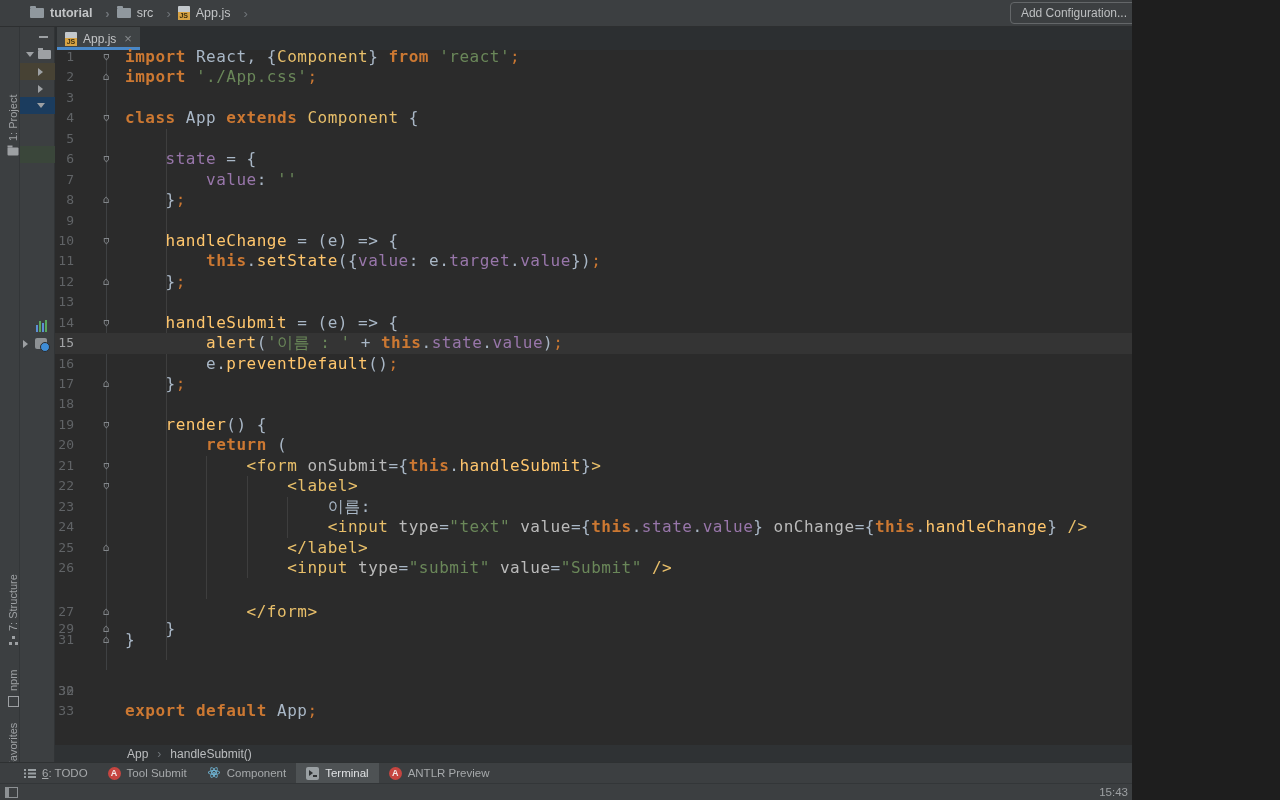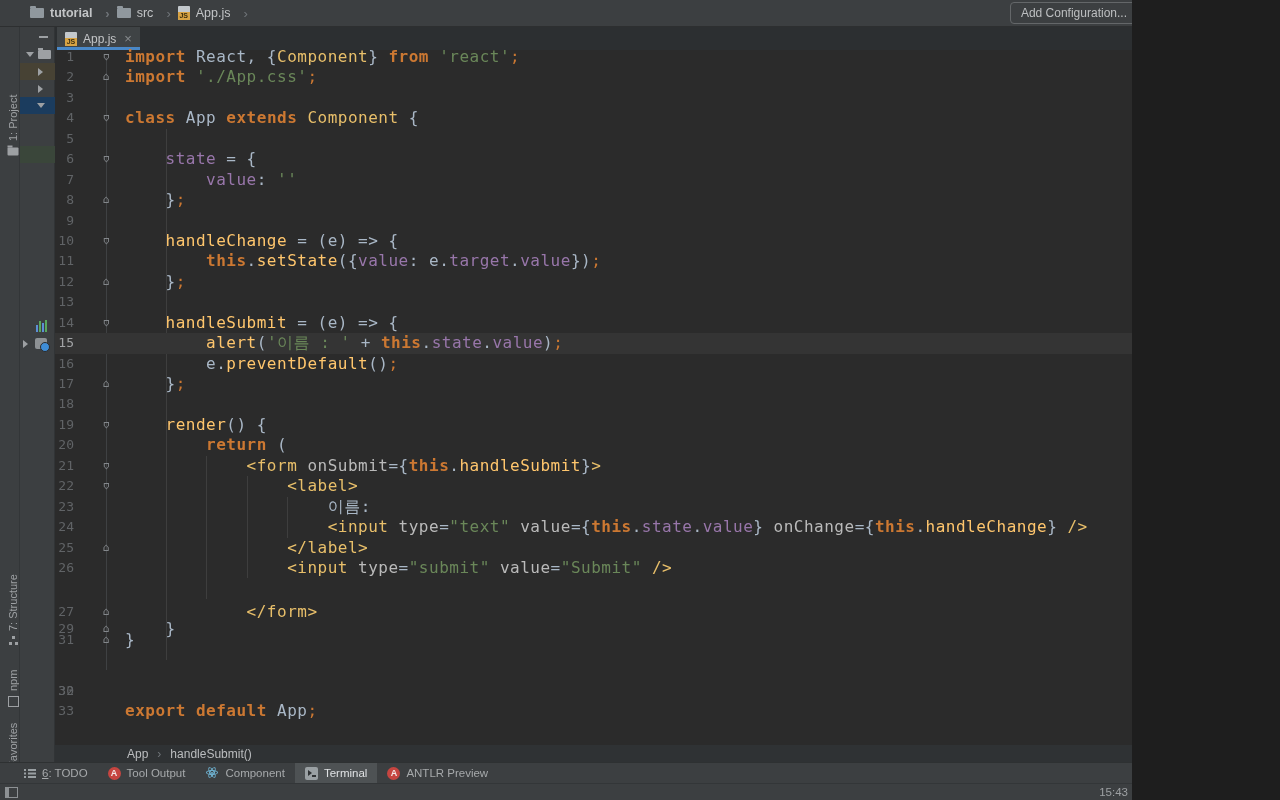--- a/index.html
+++ b/index.html
@@ -284,21 +284,21 @@
   </div>
 
   <div class="abs toolwinbar">
     <div class="twb-left">
       <span class="twb-item">
         <span class="todo-ic"></span>
         <span><span class="u">6</span><span>: TODO</span></span>
       </span>
       <span class="twb-item">
         <span class="antlr-ic"></span>
-        <span>Tool Output</span>
+        <span>Tool Submit</span>
       </span>
       <span class="twb-item">
         <span class="react-ic">
             <i></i>
             <i></i>
             <i></i>
           </span>
         <span>Component</span>
       </span>
       <span class="twb-item active">

